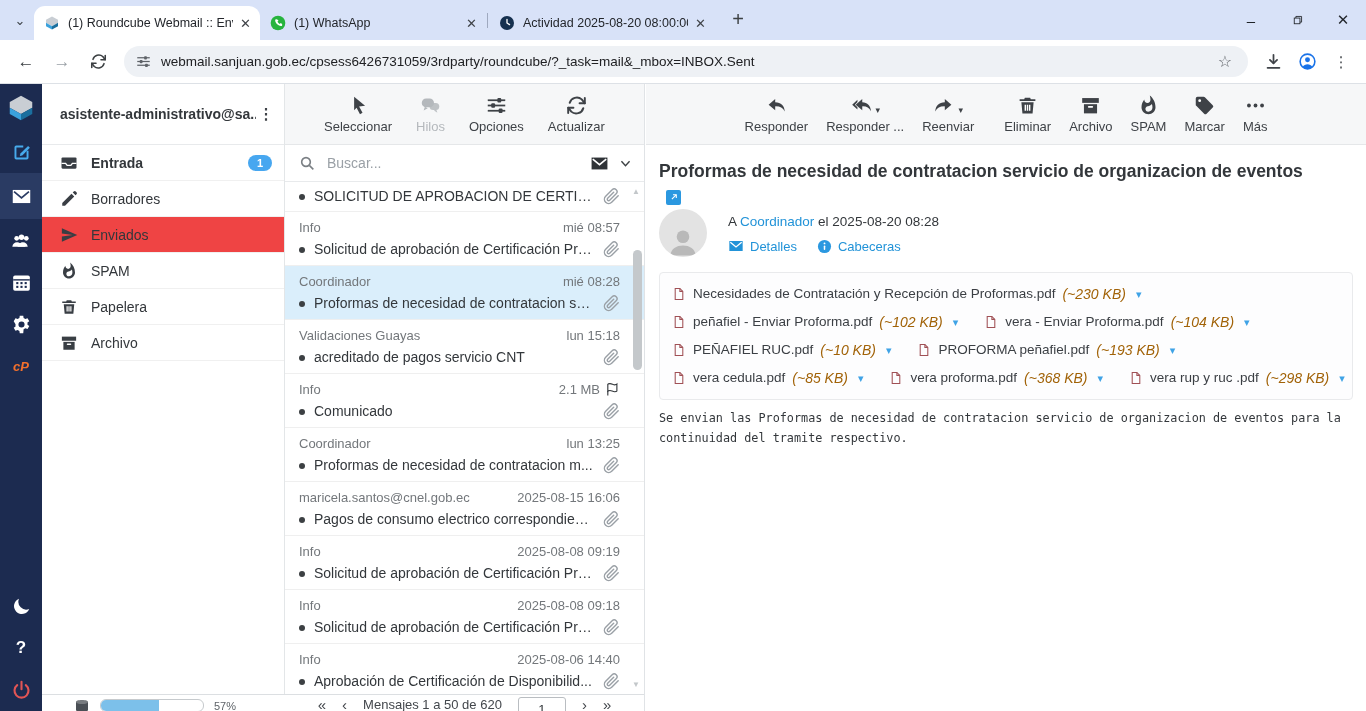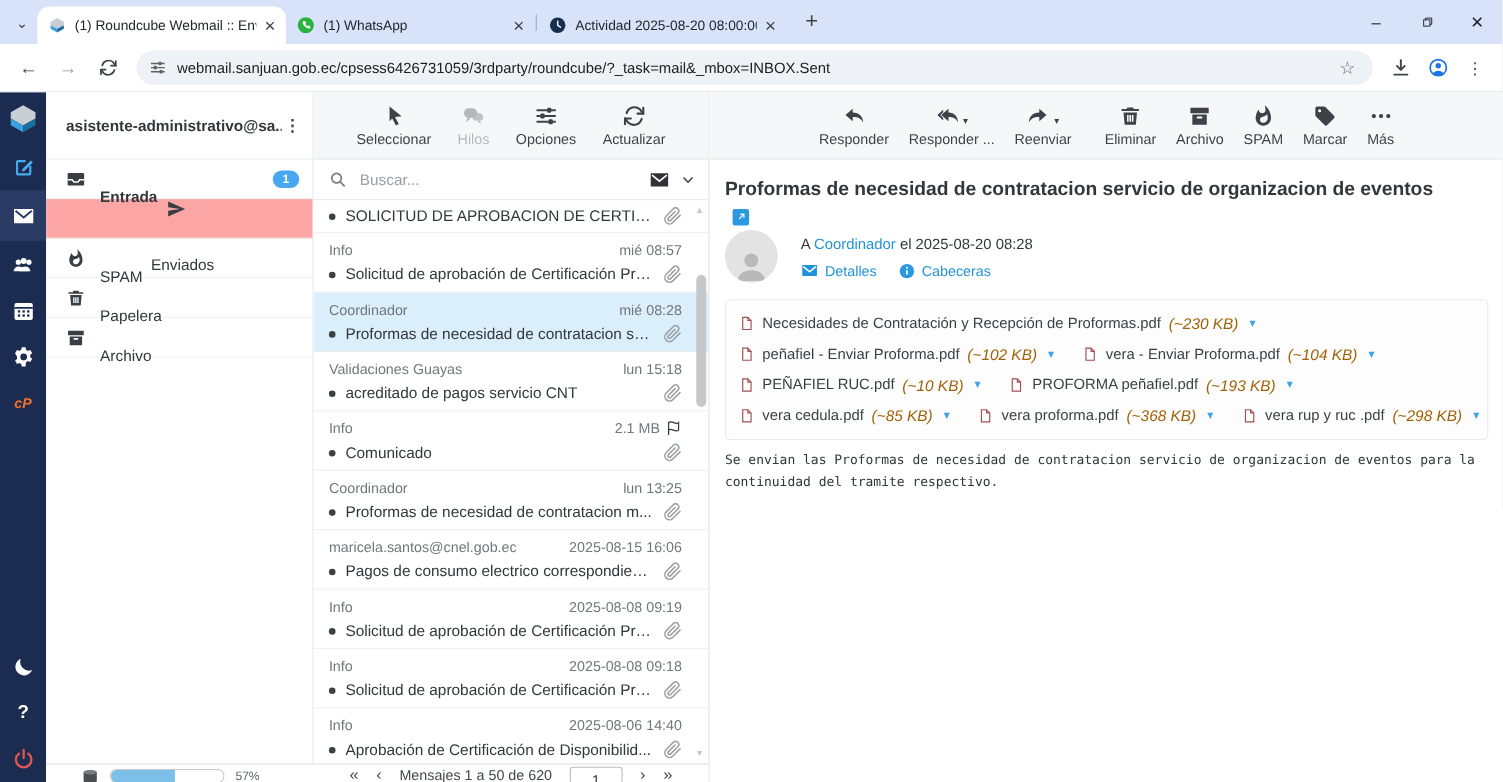--- a/index.html
+++ b/index.html
@@ -49,23 +49,23 @@
   .railspacer{flex:1;}
   .railbtn.help{font-size:17px;font-weight:bold;}
   .railbtn.power{color:#e25555;margin-bottom:0;}
 
   .folders{position:absolute;top:0;left:42px;width:243px;height:100%;background:#fff;border-right:1px solid #e3e6e8;box-sizing:border-box;}
   .acct{height:60px;display:flex;align-items:center;padding:0 8px 0 18px;border-bottom:1px solid #e8eaec;}
   .acct .name{flex:1;font-size:14px;font-weight:bold;color:#33373b;white-space:nowrap;overflow:hidden;}
   .kebab-v{color:#3f4348;font-size:15px;font-weight:bold;width:20px;text-align:center;}
   .folder{height:36px;display:flex;align-items:center;padding:0 12px 0 18px;border-bottom:1px solid #f0f0f0;color:#33373b;box-sizing:border-box;}
   .folder .fic{width:18px;height:18px;color:#393e44;margin-right:13px;flex:none;}
-  .folder .fl{flex:1;font-size:14px;margin-top:33px;}
+  .folder .fl{flex:1;font-size:14px;}
   .folder.unread .fl{font-weight:bold;}
-  .folder.selected{background:#fca5a5;flex-direction:column;}
+  .folder.selected{background:#ef4444;}
   .badge{background:#47a7f0;color:#fff;font-size:11px;font-weight:bold;border-radius:9px;padding:2px 9px;}
 
   .quotabar{position:absolute;bottom:0;left:42px;width:243px;height:17px;border-top:1px solid #dcdfe2;background:#fff;
             display:flex;align-items:flex-start;padding:3px 0 0 32px;box-sizing:border-box;gap:10px;}
   .qicon{width:16px;height:16px;color:#4a4f55;margin-top:0;}
   .qtrack{width:102px;height:11px;border:1px solid #c6cacd;border-radius:6px;background:#fff;overflow:hidden;margin-top:1px;}
   .qfill{height:100%;background:#7cc0ea;}
   .qpct{font-size:11px;color:#5f6469;margin-top:2px;}
 
   
@@ -463,20 +463,26 @@
         <span class="name">asistente-administrativo@sa...</span>
         <span class="kebab-v">⋮</span>
       </div>
       <div class="folder unread">
         <svg class="fic">
             <use href="#i-inbox"></use>
           </svg>
         <span class="fl">Entrada</span>
         <span class="badge">1</span>
       </div>
+      <div class="folder">
+        <svg class="fic">
+            <use href="#i-pencil"></use>
+          </svg>
+        <span class="fl">Borradores</span>
+      </div>
       <div class="folder selected">
         <svg class="fic">
             <use href="#i-plane"></use>
           </svg>
         <span class="fl">Enviados</span>
       </div>
       <div class="folder">
         <svg class="fic">
             <use href="#i-flame"></use>
           </svg>

